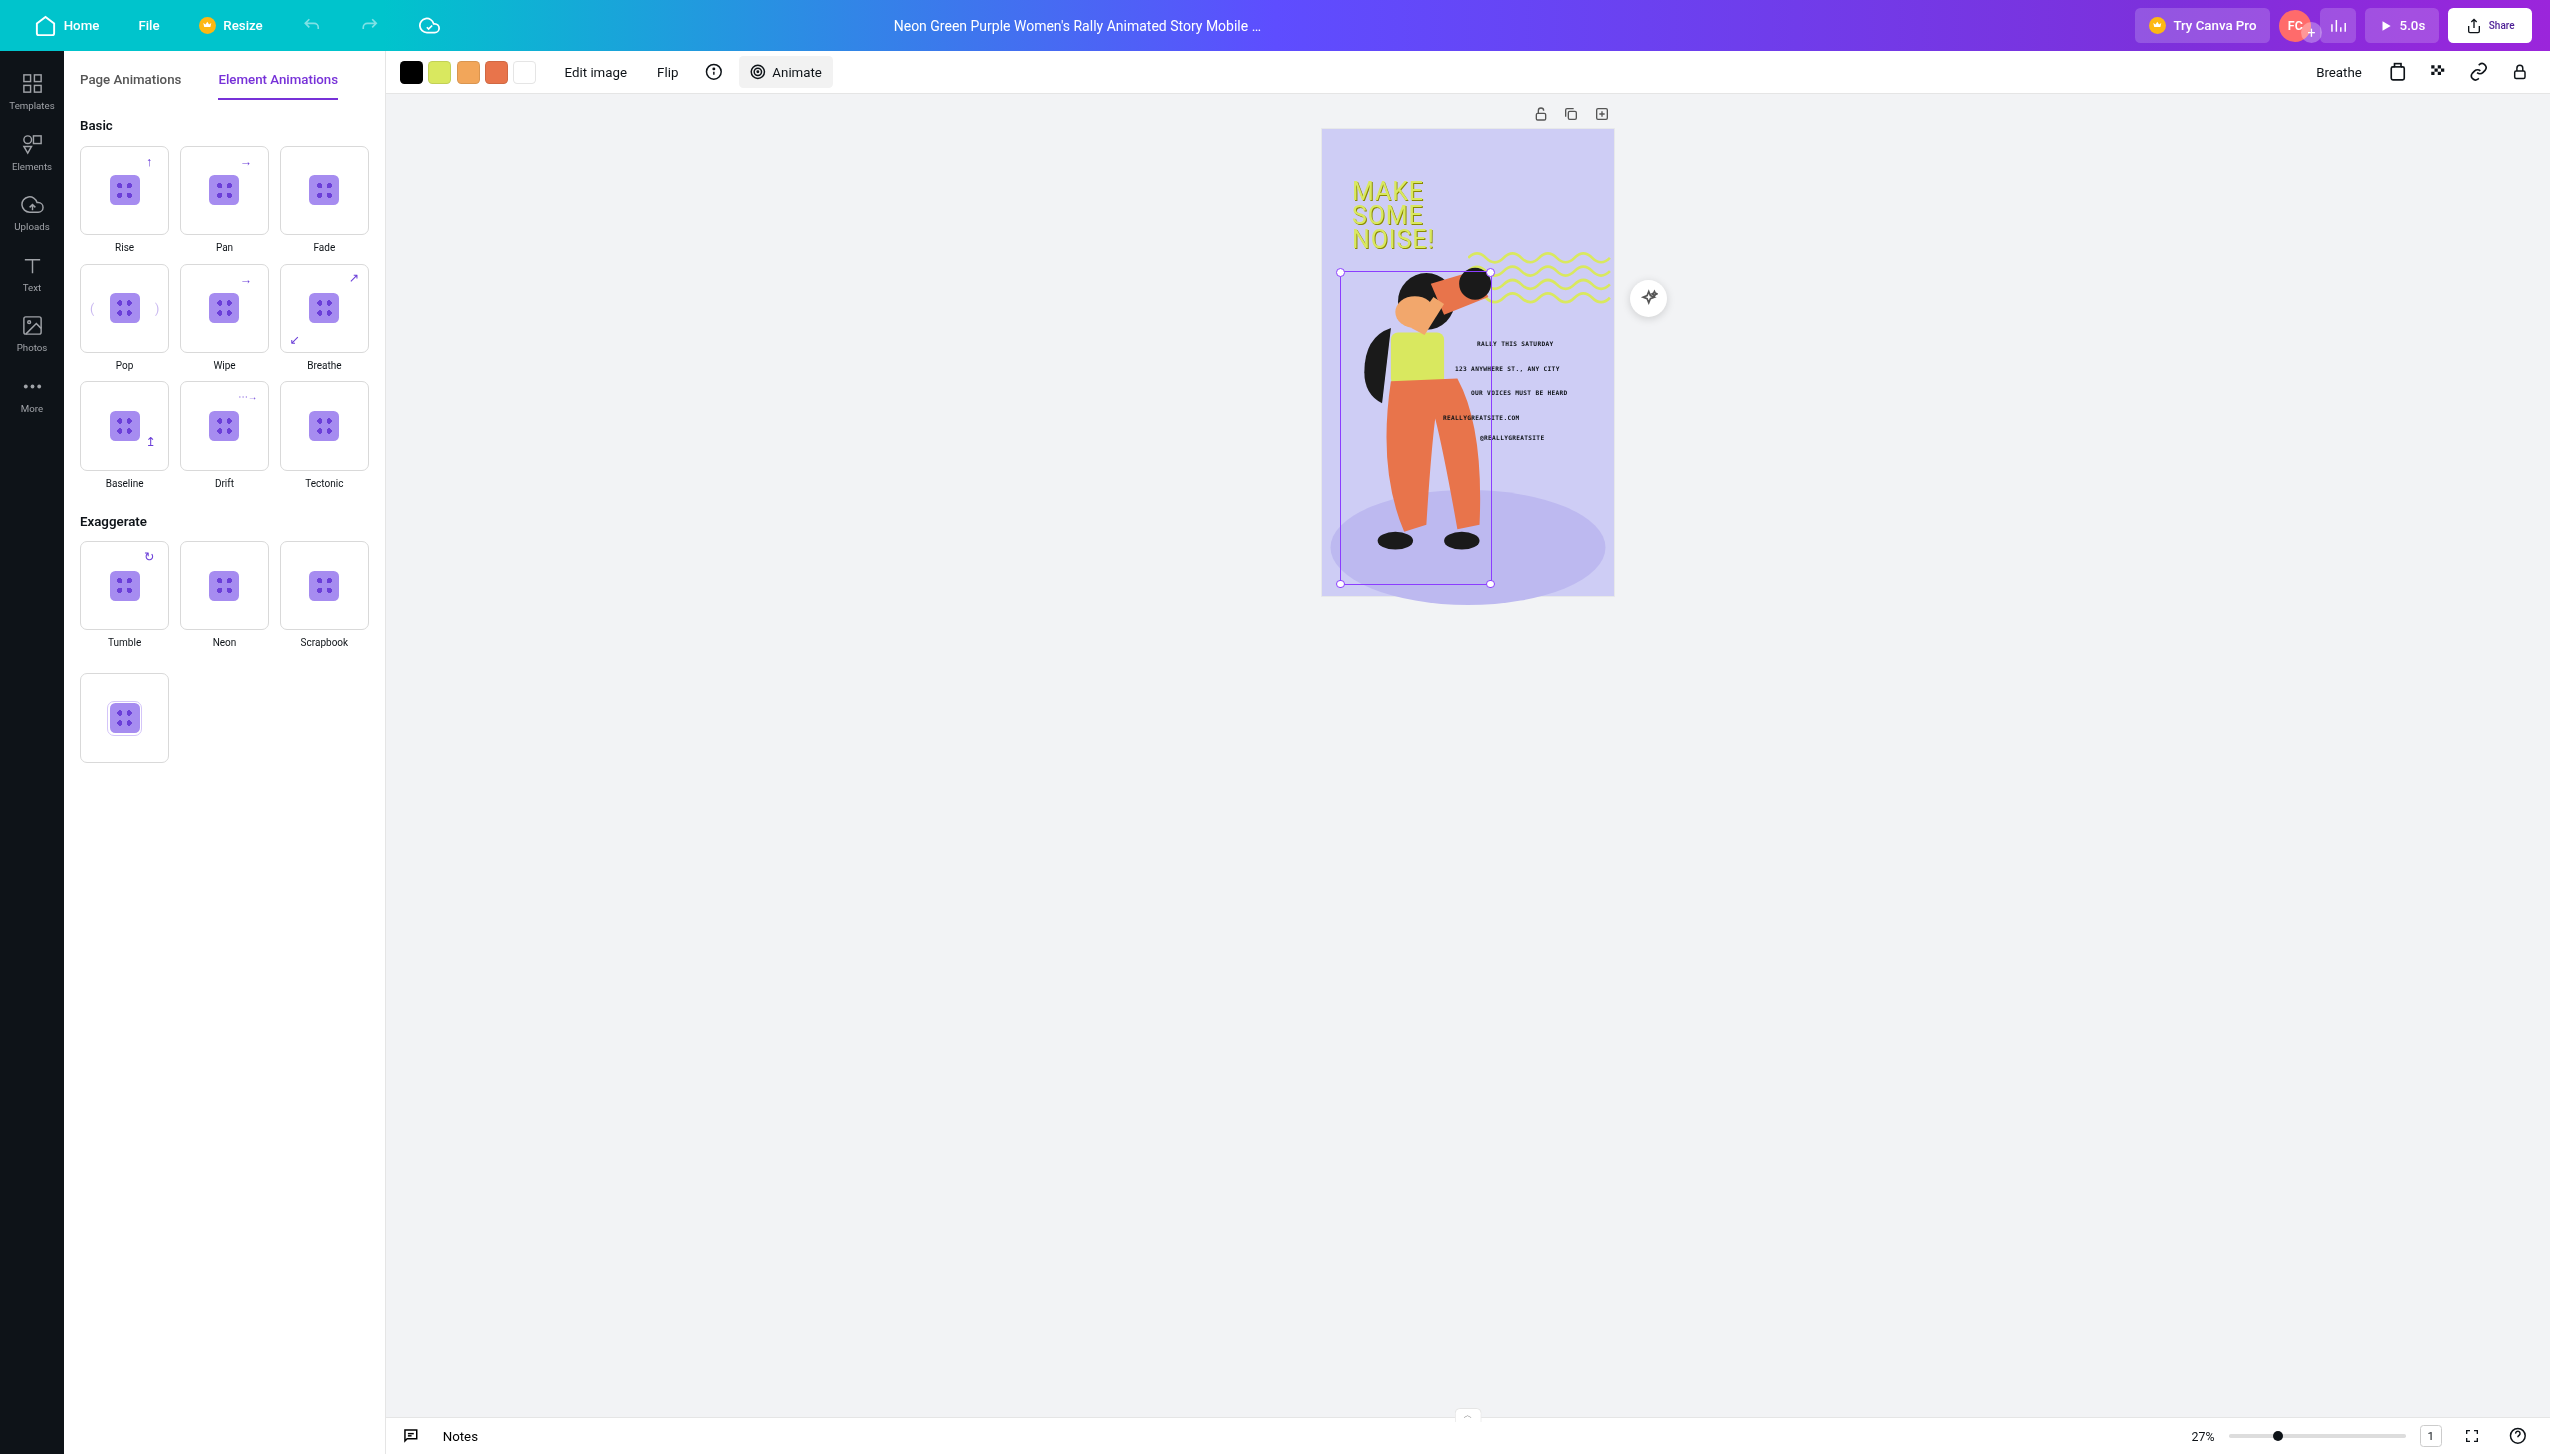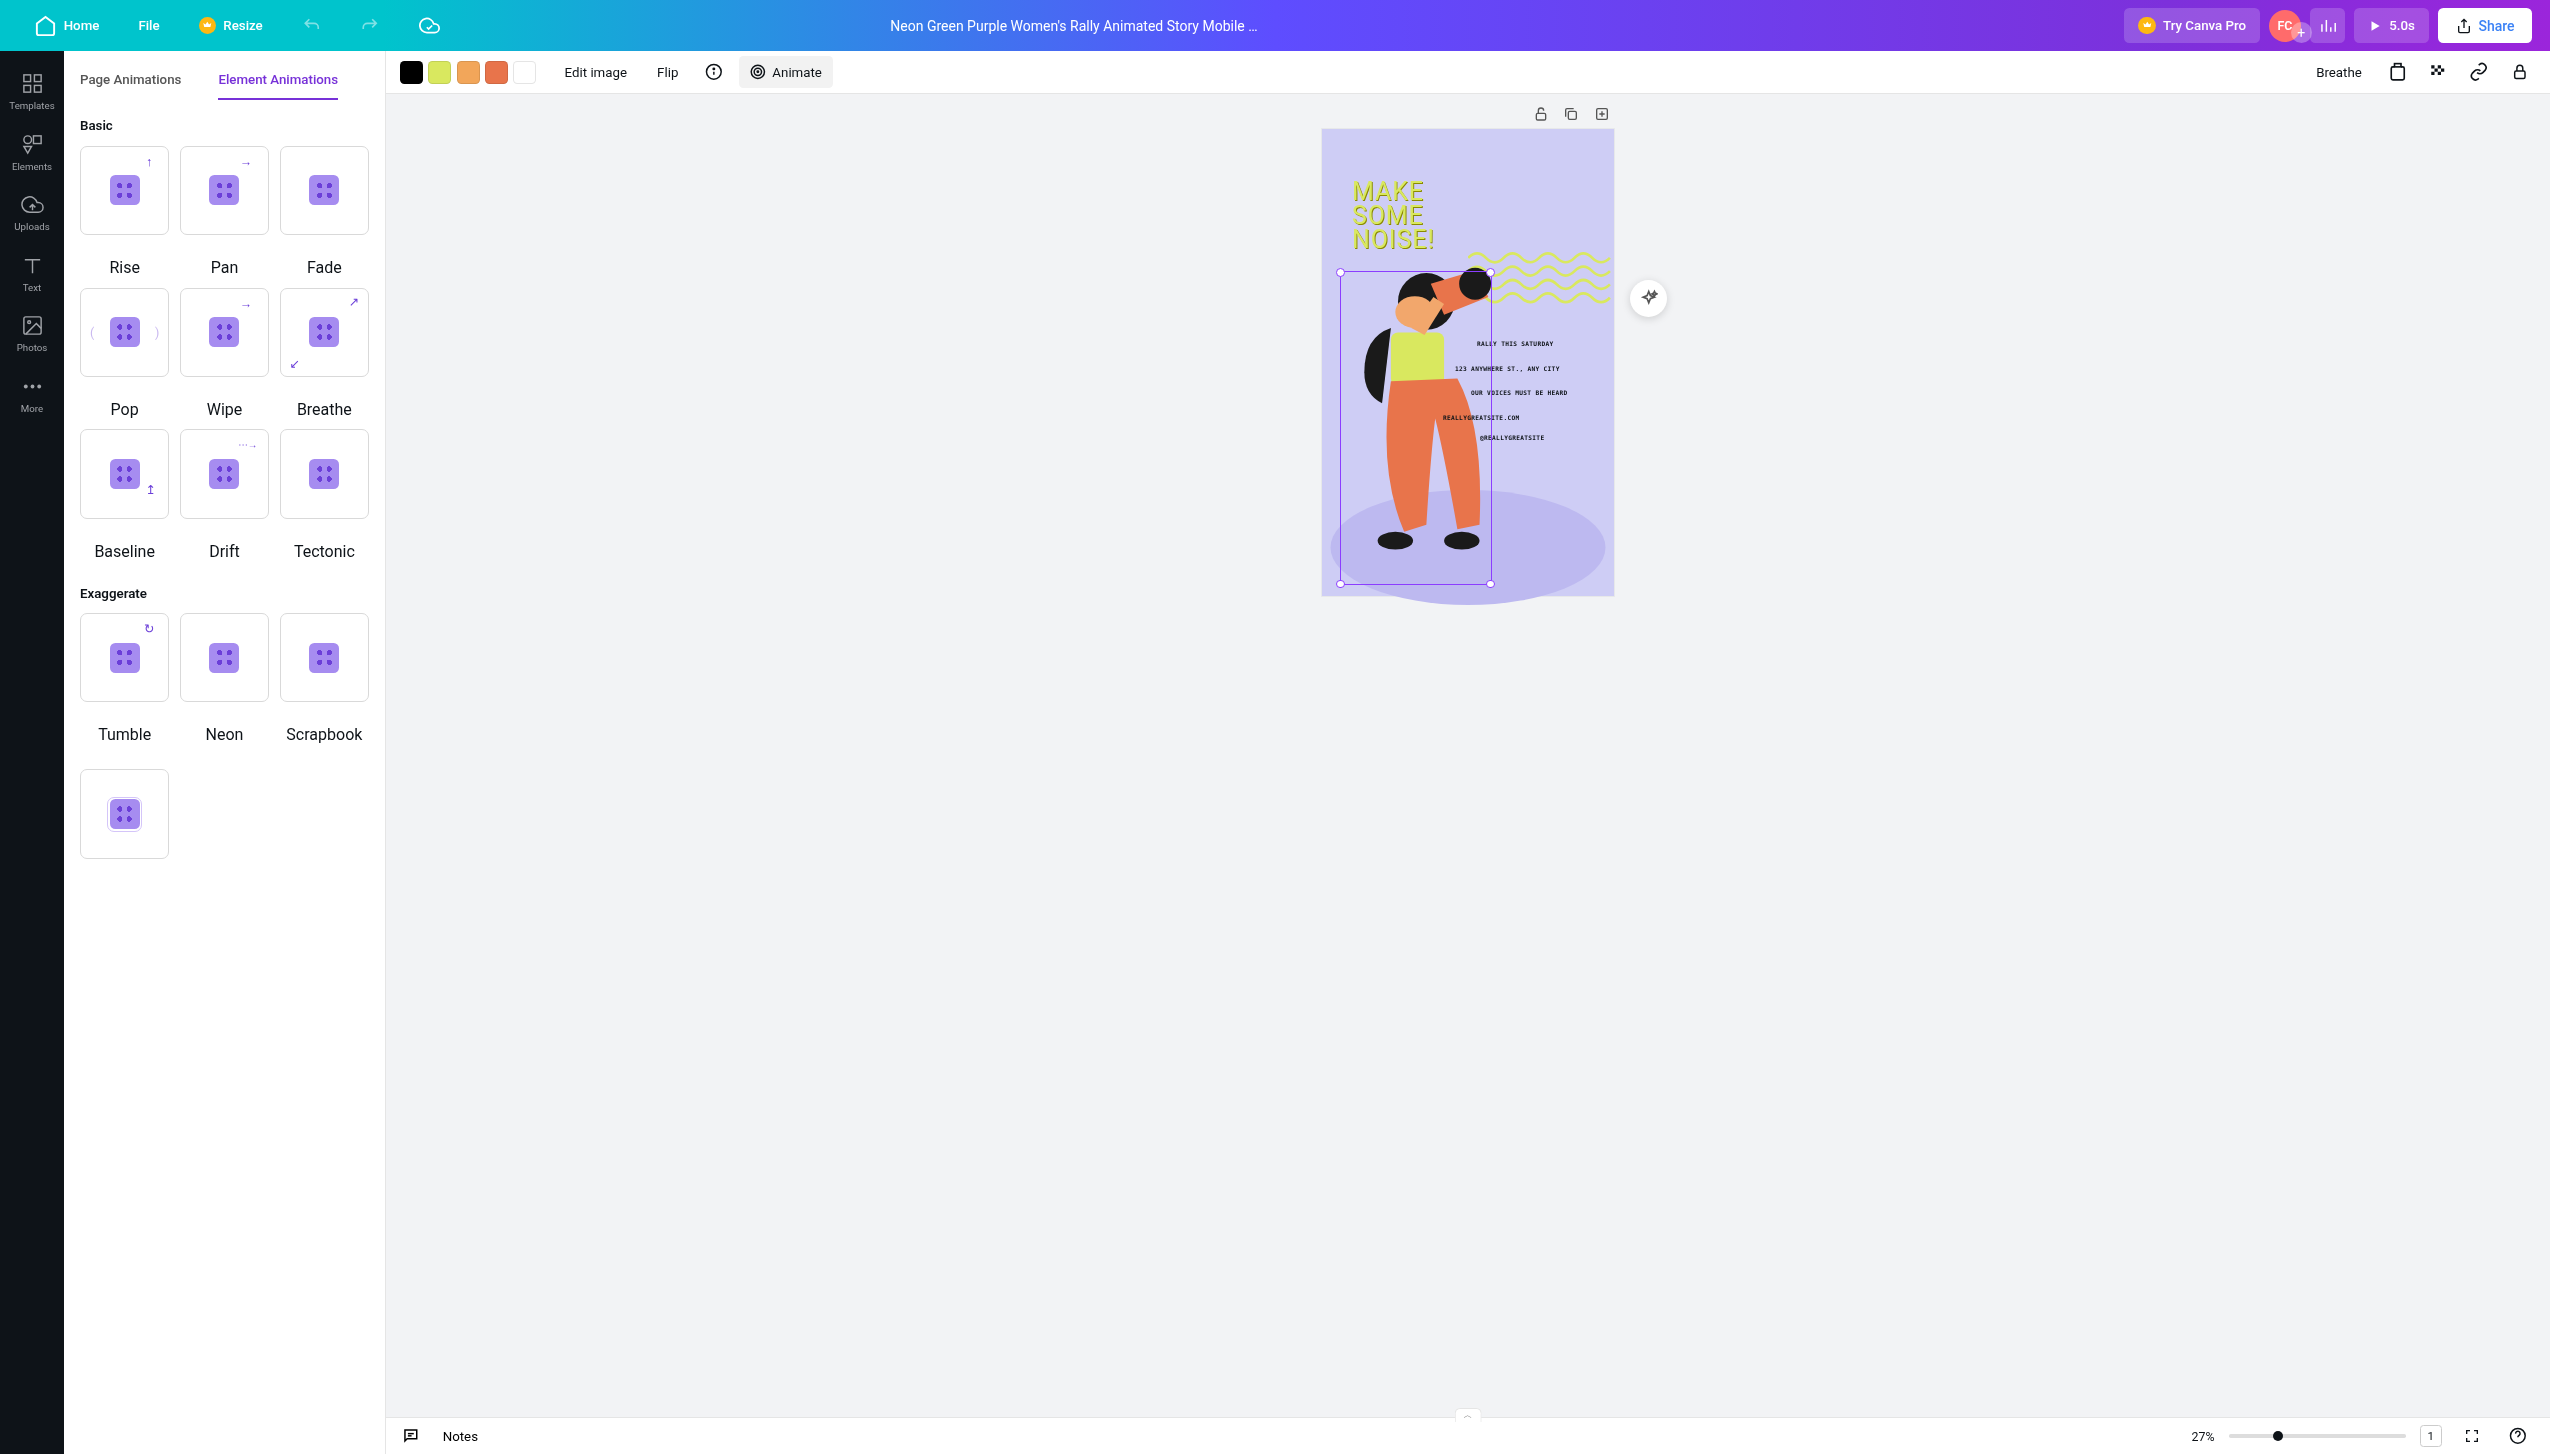--- a/index.html
+++ b/index.html
@@ -7,21 +7,21 @@
     
     
     .header { height: 51px; background: linear-gradient(90deg, #00C4CC 0%, #00C4CC 15%, #5E4DFF 50%, #7D30DB 85%, #9B25DB 100%); display: flex; align-items: center; padding: 8px 17.7px; gap: 7px; }
     .header-left { display: flex; align-items: center; gap: 7px; }
     .btn-ghost { background: transparent; border: none; color: white; font-size: 13.3px; font-weight: 500; padding: 8.9px 16px; border-radius: 5.3px; cursor: pointer; display: flex; align-items: center; gap: 7px; }
     .resize-btn { display: flex; align-items: center; gap: 7px; }
     .icon-circle { width: 17.7px; height: 17.7px; display: inline-flex; align-items: center; justify-content: center; }
     .doc-title { flex: 1; text-align: center; color: white; font-size: 14px; font-weight: 400; white-space: nowrap; overflow: hidden; text-overflow: ellipsis; max-width: 372px; margin: 0 auto; }
     .header-right { display: flex; align-items: center; gap: 8.9px; margin-left: auto; }
     .btn-white-glass { background: rgba(255,255,255,0.18); border: none; color: white; padding: 8px 14px; border-radius: 5.3px; cursor: pointer; display: flex; align-items: center; gap: 7px; font-size: 13.3px; font-weight: 500; height: 35px; }
-    .btn-white { background: white; color: #3b82f6; border: none; padding: 8px 17.7px; border-radius: 5.3px; cursor: pointer; display: flex; align-items: center; gap: 7px; font-size: 14px; font-weight: 500; height: 35px; }
+    .btn-white { background: white; color: #4c1d95; border: none; padding: 8px 17.7px; border-radius: 5.3px; cursor: pointer; display: flex; align-items: center; gap: 7px; font-size: 10px; font-weight: 500; height: 35px; }
     .avatar { width: 32px; height: 32px; border-radius: 50%; background: #FF6B6B; color: white; display: flex; align-items: center; justify-content: center; font-size: 12.4px; font-weight: 600; }
     .plus-badge { position: relative; }
     .plus-circle { position: absolute; right: -10.6px; bottom: -1.8px; width: 21px; height: 21px; background: rgba(255,255,255,0.3); border-radius: 50%; display: flex; align-items: center; justify-content: center; color: white; font-size: 14px; }
     
     
     .main { display: flex; height: calc(100% - 51px); }
     
     
     .left-rail { width: 64px; background: #0e1318; display: flex; flex-direction: column; align-items: center; padding-top: 10.6px; }
     .rail-item { width: 64px; padding: 10.6px 0; display: flex; flex-direction: column; align-items: center; gap: 5.3px; cursor: pointer; color: #a0a3a8; }
@@ -33,21 +33,21 @@
     .tabs { display: flex; gap: 37px; border-bottom: 0.9px solid transparent; margin-bottom: 17.7px; }
     .tab { background: none; border: none; font-size: 13.3px; font-weight: 500; padding: 7px 0 10.6px; cursor: pointer; color: #555; border-bottom: 2.7px solid transparent; }
     .tab.active { color: #7731d8; border-bottom-color: #7731d8; }
     .section-title { font-size: 13.3px; font-weight: 600; margin-bottom: 12.4px; color: #0e1318; }
     .anim-grid { display: grid; grid-template-columns: repeat(3, 1fr); gap: 10.6px 10.6px; margin-bottom: 25px; }
     .anim-card { display: flex; flex-direction: column; align-items: center; gap: 7px; cursor: pointer; }
     .anim-thumb { width: 100%; aspect-ratio: 1/1; border: 0.9px solid #d9d9d9; border-radius: 7px; background: white; display: flex; align-items: center; justify-content: center; position: relative; }
     .anim-square { width: 30px; height: 30px; background: #a68cf0; border-radius: 5.3px; position: relative; }
     .anim-square::before { content:""; position:absolute; inset:5.3px; background: radial-gradient(circle at 25% 25%, #6b3fd8 2.7px, transparent 2.7px), radial-gradient(circle at 75% 25%, #6b3fd8 2.7px, transparent 2.7px), radial-gradient(circle at 25% 75%, #6b3fd8 2.7px, transparent 2.7px), radial-gradient(circle at 75% 75%, #6b3fd8 2.7px, transparent 2.7px); }
     .anim-arrow { position: absolute; font-size: 12.4px; color: #6b3fd8; }
-    .anim-label { font-size: 16px; color: #0e1318; margin-top: 16px; }
+    .anim-label { font-size: 10px; color: #0e1318; }
     
     
     .canvas-area { flex: 1; display: flex; flex-direction: column; background: #f2f3f5; }
     .toolbar { height: 43px; background: white; border-bottom: 0.9px solid #e5e5e5; display: flex; align-items: center; padding: 0 14px; gap: 8.9px; }
     .color-swatches { display: flex; gap: 5.3px; margin-right: 8.9px; }
     .swatch { width: 23px; height: 23px; border-radius: 4.4px; border: 0.9px solid rgba(0,0,0,0.1); cursor: pointer; }
     .toolbar-btn { background: none; border: none; font-size: 13.3px; padding: 7px 10.6px; cursor: pointer; border-radius: 4.4px; color: #0e1318; display: flex; align-items: center; gap: 5.3px; }
     .toolbar-btn.boxed { background: #f2f2f2; }
     .toolbar-right { margin-left: auto; display: flex; align-items: center; gap: 8.9px; }
     .icon-btn { background: none; border: none; width: 32px; height: 32px; border-radius: 4.4px; cursor: pointer; display: flex; align-items: center; justify-content: center; color: #0e1318; }

